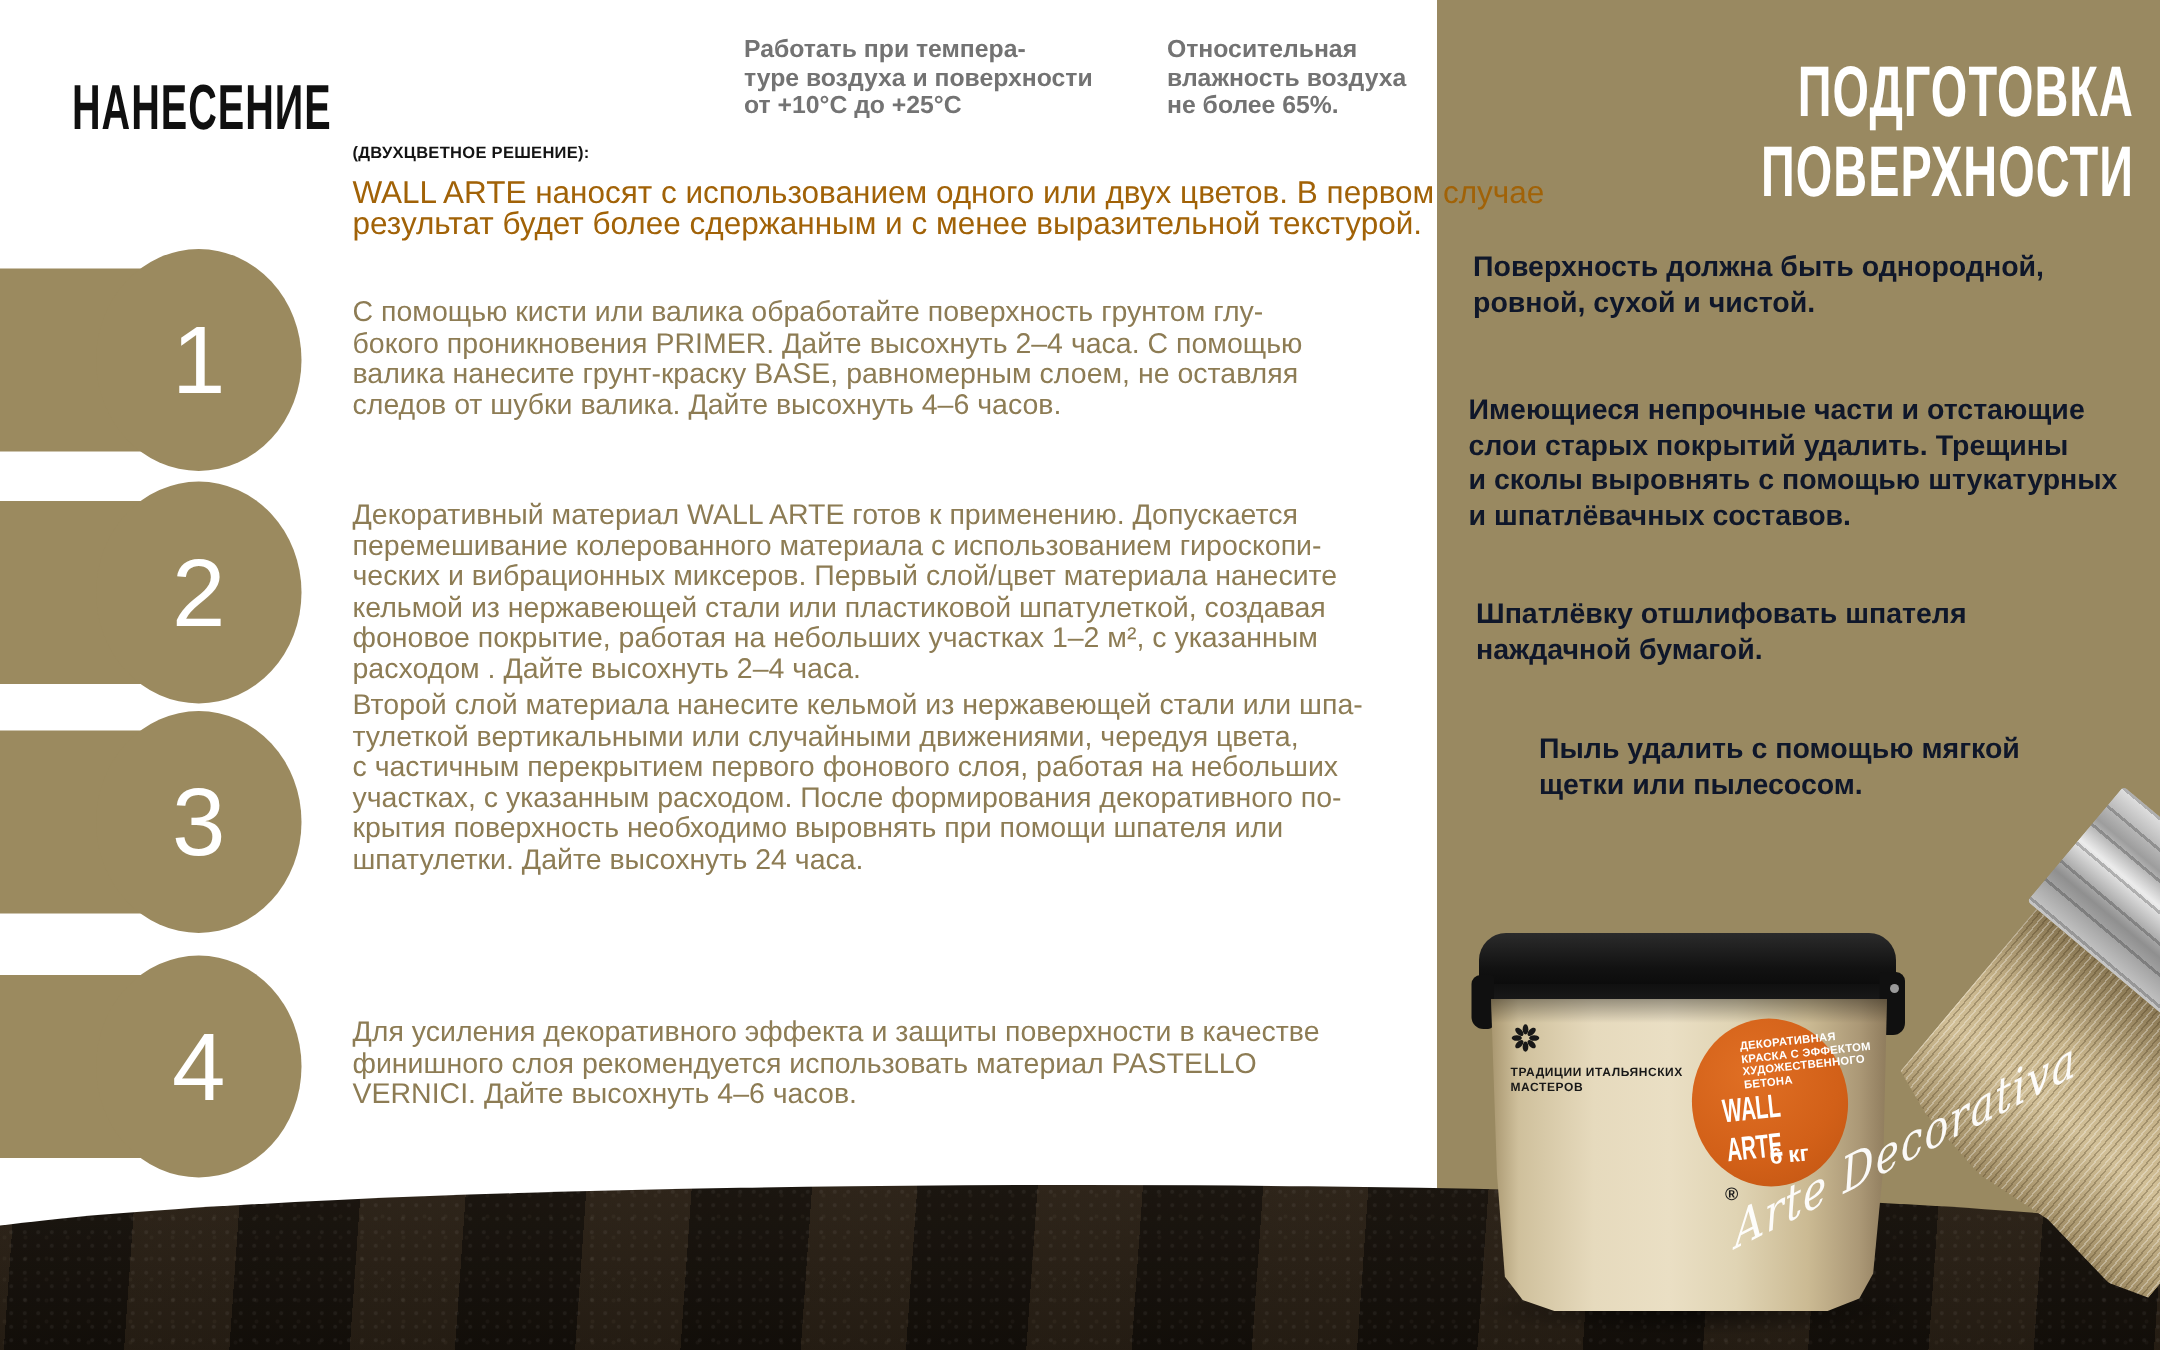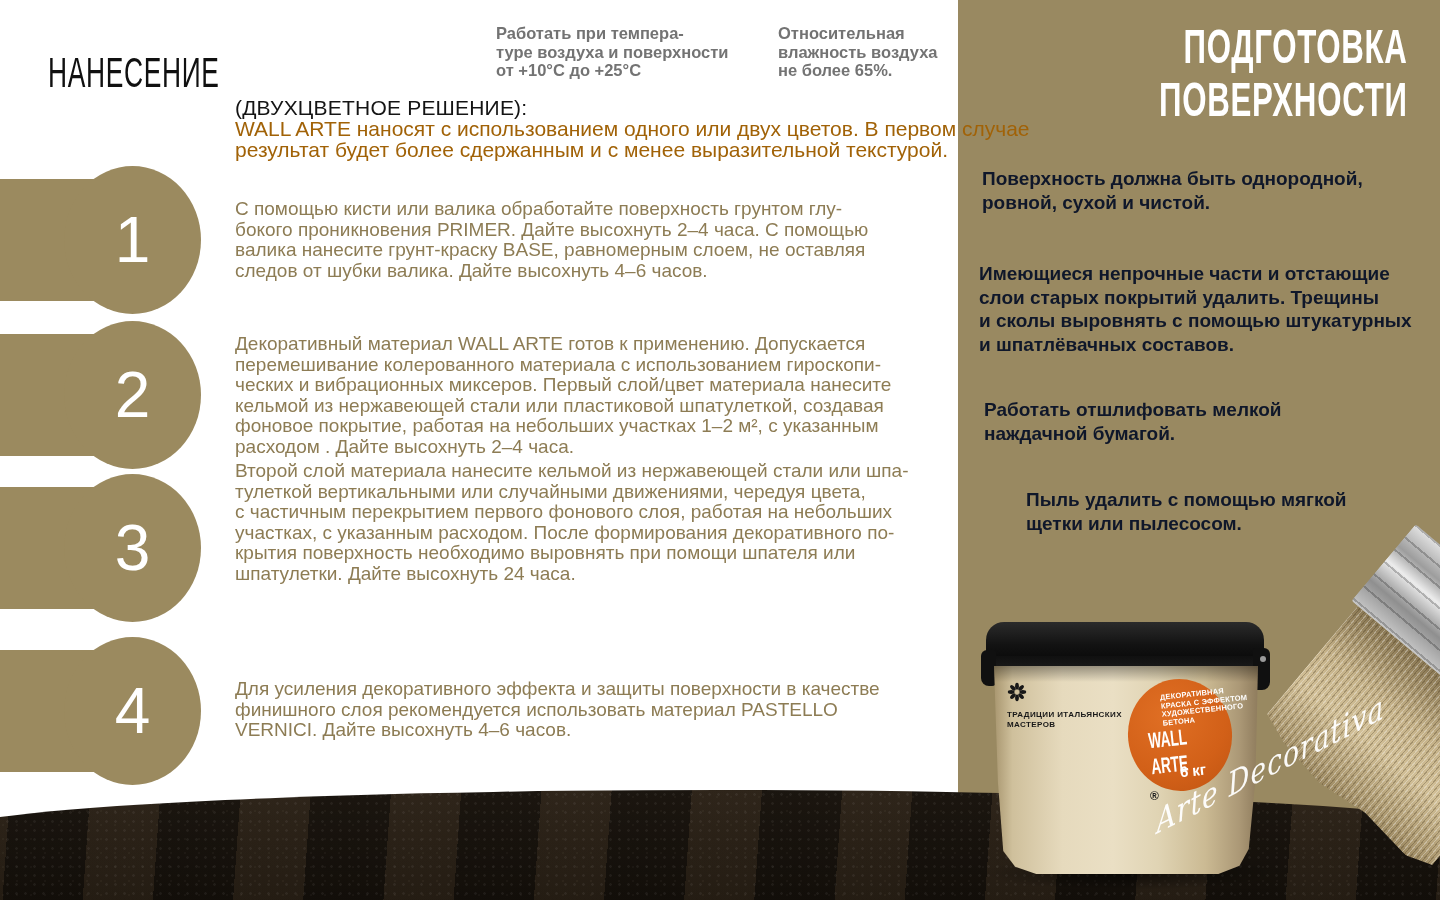--- a/index.html
+++ b/index.html
@@ -8,32 +8,32 @@
     background:#ffffff;
     font-family:"Liberation Sans",sans-serif;
     -webkit-font-smoothing:antialiased;
   }
   .abs{position:absolute;}
   .pre{white-space:pre;}
 
   
   .main-title{
     left:48px;top:22px;
-    font-size:40px;font-weight:normal;color:#101010;letter-spacing:1px;
+    font-size:40px;font-weight:bold;color:#101010;letter-spacing:1px;
   }
   .main-title>span{display:inline-block;transform:scale(0.66,1.06);transform-origin:left top;}
 
   .cond{
     top:24px;font-size:16.5px;font-weight:bold;color:#737373;line-height:18.5px;
   }
   .cond-1{left:496px;}
   .cond-2{left:778px;}
 
   .twocolor-head{
-    left:235px;top:96px;font-size:21px;font-weight:normal;color:#141414;letter-spacing:0.2px;
+    left:235px;top:96px;font-size:11px;font-weight:bold;color:#141414;letter-spacing:0.2px;
   }
   .intro-text{
     left:235px;top:118px;font-size:21px;color:#a16207;line-height:21px;
   }
 
   .step-text{
     left:235px;font-size:19px;color:#8d7c54;line-height:20.5px;
   }
   .step-tab{
     left:0;width:133px;height:122px;background:#9b8a5f;
@@ -211,29 +211,29 @@
 <div class="abs step-text pre" style="top:461px">Второй слой материала нанесите кельмой из нержавеющей стали или шпа-
 тулеткой вертикальными или случайными движениями, чередуя цвета,
 с частичным перекрытием первого фонового слоя, работая на небольших
 участках, с указанным расходом. После формирования декоративного по-
 крытия поверхность необходимо выровнять при помощи шпателя или
 шпатулетки. Дайте высохнуть 24 часа.</div>
 <div class="abs step-text pre" style="top:679px">Для усиления декоративного эффекта и защиты поверхности в качестве
 финишного слоя рекомендуется использовать материал PASTELLO
 VERNICI. Дайте высохнуть 4–6 часов.</div>
 
-<h2 class="abs panel-title pre" style="margin:0"><span>ПОДГОТОВКА
+<h2 class="abs panel-title pre" style="margin:15px"><span>ПОДГОТОВКА
 ПОВЕРХНОСТИ</span></h2>
 <div class="abs panel-par pre" style="left:982px;top:167px">Поверхность должна быть однородной,
 ровной, сухой и чистой.</div>
 <div class="abs panel-par pre" style="left:979px;top:262px">Имеющиеся непрочные части и отстающие
 слои старых покрытий удалить. Трещины
 и сколы выровнять с помощью штукатурных
 и шпатлёвачных составов.</div>
-<div class="abs panel-par pre" style="left:984px;top:398px">Работать отшлифовать мелкой
+<div class="abs panel-par pre" style="left:984px;top:398px">Шпатлёвку отшлифовать шпателя
 наждачной бумагой.</div>
 <div class="abs panel-par pre" style="left:1026px;top:488px">Пыль удалить с помощью мягкой
 щетки или пылесосом.</div>
 
 <div class="abs floor"></div>
 
 <div class="abs brush">
 
   <div class="brush-ferrule">
     

